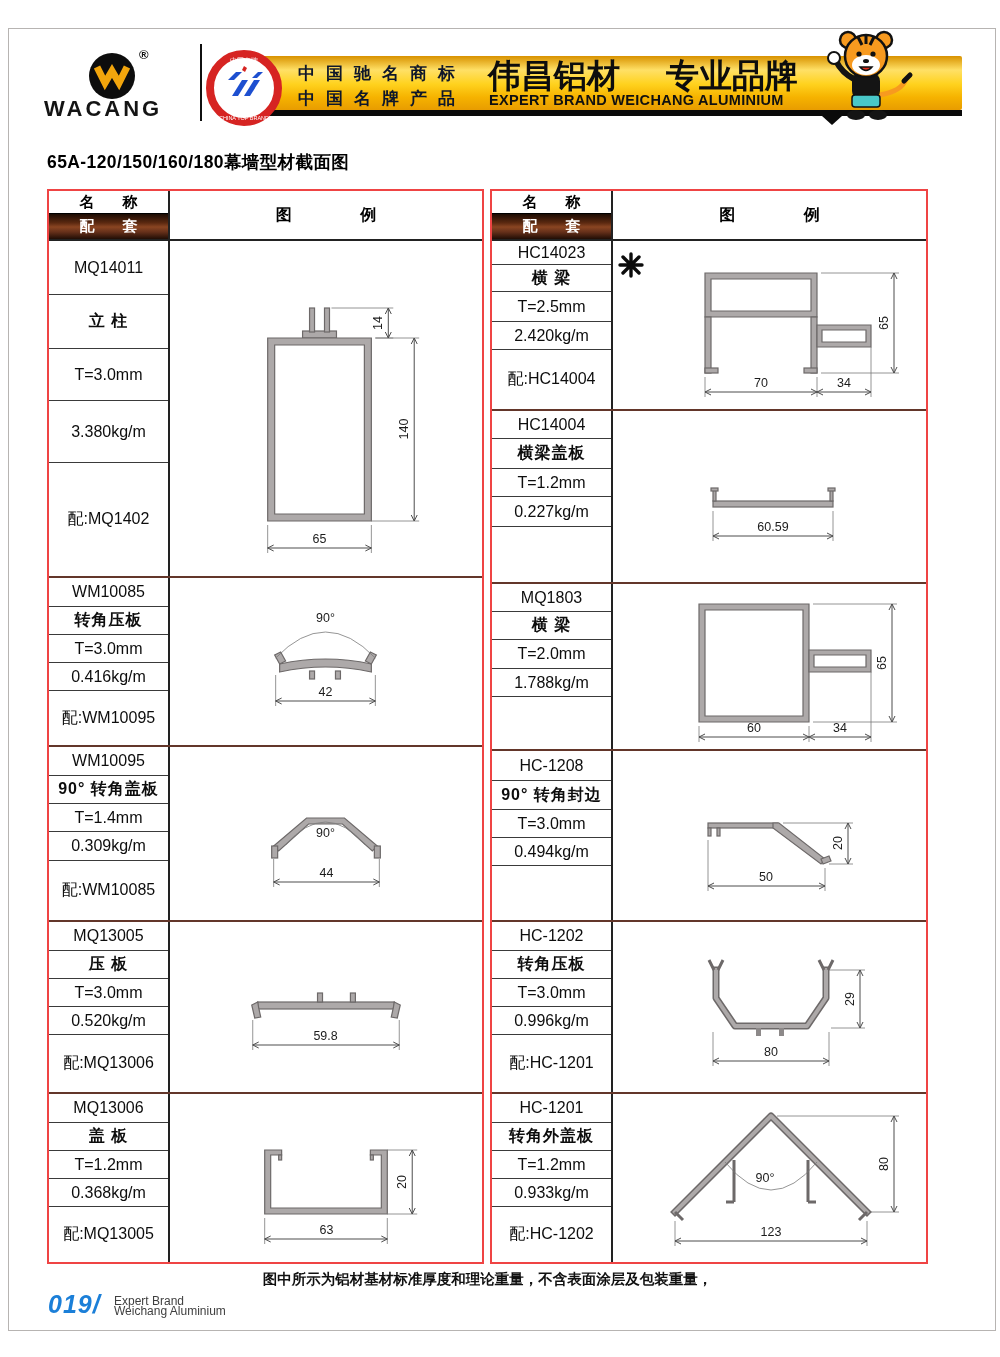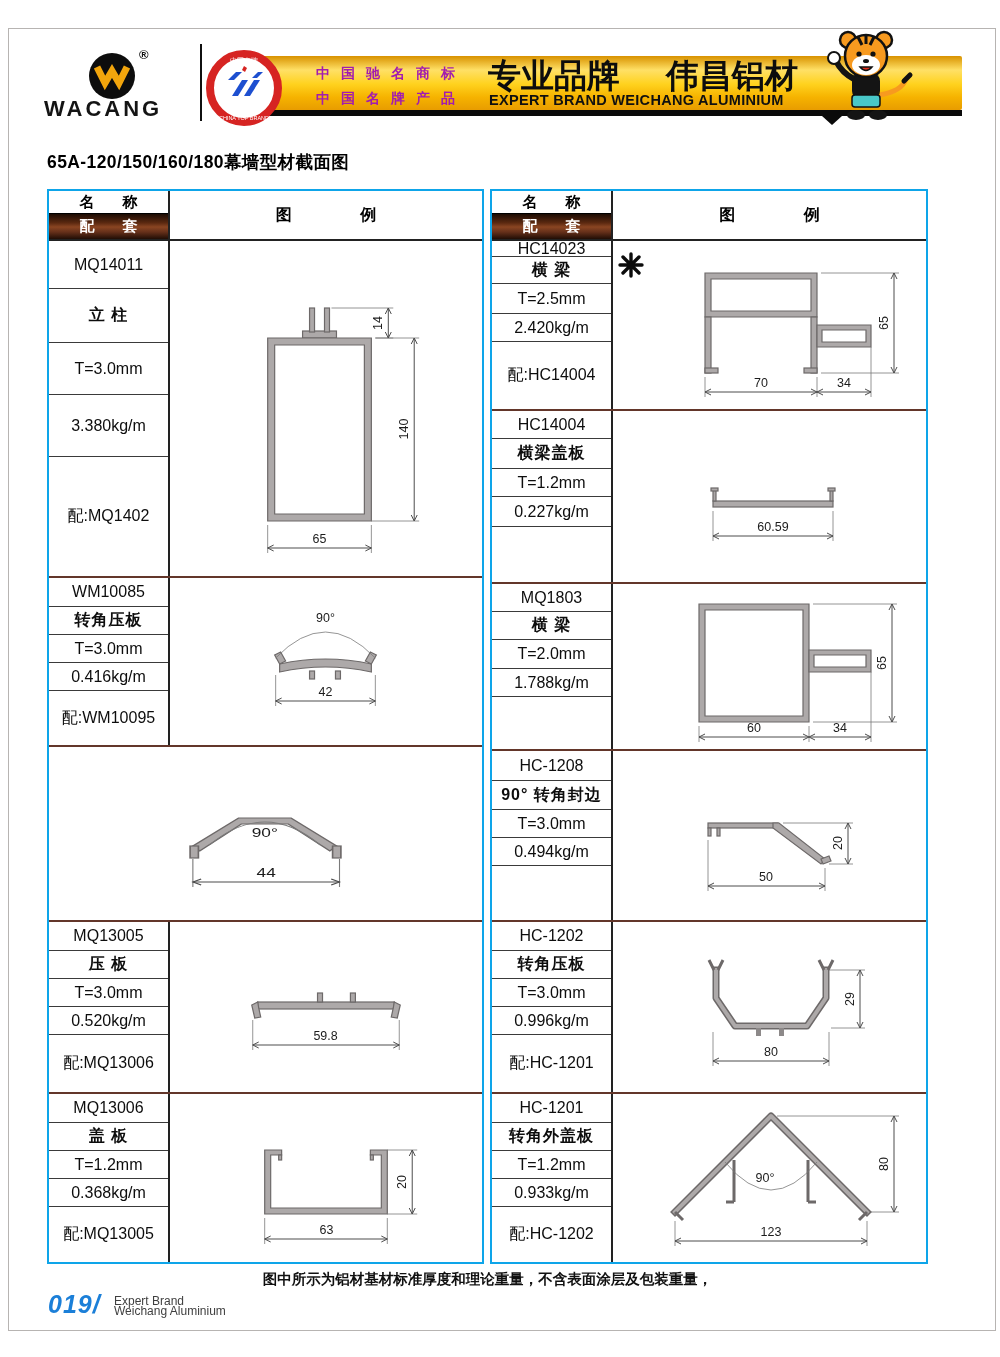--- a/index.html
+++ b/index.html
@@ -10,32 +10,32 @@
   
   .logo-circle{position:absolute;left:88px;top:52px;width:48px;height:48px;}
   .logo-reg{position:absolute;left:139px;top:47px;font-size:13px;font-weight:bold;color:#111;}
   .logo-word{position:absolute;left:44px;top:96px;font-size:22px;font-weight:bold;letter-spacing:3px;color:#141414;}
   .hdr-divider{position:absolute;left:200px;top:44px;width:2px;height:77px;background:#101010;}
   .banner{position:absolute;left:250px;top:56px;width:712px;height:54px;border-radius:10px 2px 2px 2px;
     background:linear-gradient(180deg,#d89200 0%,#ffe066 26%,#ffd21e 52%,#f6b300 76%,#e89c00 100%);}
   .banner-strip{position:absolute;left:250px;top:110px;width:712px;height:6px;background:#0a0a0a;}
   .banner-notch{position:absolute;left:822px;top:116px;width:0;height:0;
     border-left:10px solid transparent;border-right:10px solid transparent;border-top:9px solid #0a0a0a;}
-  .claims{position:absolute;left:316px;top:61px;color:#a21caf;font-weight:bold;font-size:14px;
+  .claims{position:absolute;left:298px;top:61px;color:#0f172a;font-weight:bold;font-size:17px;
     letter-spacing:11px;line-height:25px;white-space:nowrap;z-index:2;}
   .slogan-cn{position:absolute;left:488px;top:54px;font-size:33px;font-weight:bold;color:#0d0d0d;
     display:flex;gap:46px;z-index:2;white-space:nowrap;}
   .slogan-en{position:absolute;left:489px;top:92px;font-size:14.5px;font-weight:bold;color:#101010;
     letter-spacing:0.3px;z-index:2;white-space:nowrap;}
   .badge{position:absolute;left:206px;top:50px;width:76px;height:76px;z-index:3;}
   .tiger{position:absolute;left:818px;top:27px;z-index:3;}
   .page-title{position:absolute;left:47px;top:150px;font-size:17.5px;font-weight:bold;color:#000;letter-spacing:0.4px;}
 
   
-  .tbl{position:absolute;top:189px;border:2px solid #0ea5e9;background:#fff;box-sizing:border-box;}
+  .tbl{position:absolute;top:189px;border:2px solid #ef4444;background:#fff;box-sizing:border-box;}
   #tblL{left:47px;width:437px;}
   #tblR{left:490px;width:438px;}
   .thead{display:flex;height:50px;border-bottom:2px solid #222;box-sizing:border-box;}
   .th-l{width:121px;box-sizing:border-box;border-right:2px solid #222;display:flex;flex-direction:column;}
   .th-name{height:22px;display:flex;align-items:center;justify-content:center;
     font-weight:bold;font-size:15px;letter-spacing:12px;text-indent:12px;color:#000;}
   .th-match{flex:1;display:flex;align-items:center;justify-content:center;color:#fff;font-weight:bold;
     font-size:15px;letter-spacing:12px;text-indent:12px;border-top:1px solid #000;
     background:linear-gradient(180deg,#1c0c04 0%,#5a2810 35%,#8a4522 52%,#66301a 72%,#200d05 100%);}
   .th-legend{flex:1;display:flex;align-items:center;justify-content:center;
@@ -85,22 +85,22 @@
 
 <div class="banner"></div>
 <div class="banner-strip"></div>
 <div class="banner-notch"></div>
 
 <div class="claims">
   <div>中国驰名商标</div>
   <div>中国名牌产品</div>
 </div>
 <div class="slogan-cn">
+  <span>伟昌铝材</span>
   <span>专业品牌</span>
-  <span>伟昌铝材</span>
 </div>
 <div class="slogan-en">EXPERT BRAND WEICHANG ALUMINIUM</div>
 
 <div class="badge">
   <svg width="76" height="76" viewBox="0 0 76 76">
     <circle cx="38" cy="38" r="34" fill="#ffffff" stroke="#d62422" stroke-width="8"></circle>
     <text x="38" y="13" text-anchor="middle" font-size="7" fill="#ffffff">中国名牌</text>
     <text x="38" y="70" text-anchor="middle" font-size="5.5" fill="#ffffff">CHINA TOP BRAND</text>
     <text x="8" y="40" font-size="7" fill="#ffffff">★</text>
     <text x="61" y="40" font-size="7" fill="#ffffff">★</text>
@@ -142,21 +142,21 @@
   <div class="thead">
     <div class="th-l">
       <div class="th-name">名 称</div>
       <div class="th-match">配 套</div>
     </div>
     <div class="th-legend">图 例</div>
   </div>
 
   <div class="block" style="height:335px">
     <div class="ncol">
-      <div class="cell" style="height:48px">MQ14011</div>
+      <div class="cell" style="height:54px">MQ14011</div>
       <div class="cell cn" style="height:54px">立 柱</div>
       <div class="cell" style="height:52px">T=3.0mm</div>
       <div class="cell" style="height:62px">3.380kg/m</div>
       <div class="cell grow">配:MQ1402</div>
     </div>
     <div class="diag">
       <svg viewBox="0 0 313 335" preserveAspectRatio="none">
         <rect class="prof" x="133" y="90" width="34" height="7"></rect>
         <rect class="prof" x="140" y="67" width="5" height="24"></rect>
         <rect class="prof" x="155" y="67" width="5" height="24"></rect>
@@ -189,20 +189,27 @@
         <path class="thn" d="M106,80 Q156,28 206,80 M106,97 V128 M206,97 V128"></path>
         <path class="dl" d="M106,123 H206"></path>
         <path class="ah" d="M112,120 L106,123 L112,126 M200,120 L206,123 L200,126"></path>
         <text class="dt" text-anchor="middle" x="156" y="44">90°</text>
         <text class="dt" text-anchor="middle" x="156" y="118">42</text>
       </svg>
     </div>
   </div>
 
   <div class="block" style="height:173px">
+    <div class="ncol">
+      <div class="cell" style="height:29px">WM10095</div>
+      <div class="cell cn" style="height:28px">90° 转角盖板</div>
+      <div class="cell" style="height:28px">T=1.4mm</div>
+      <div class="cell" style="height:29px">0.309kg/m</div>
+      <div class="cell grow">配:WM10085</div>
+    </div>
     <div class="diag">
       <svg viewBox="0 0 313 173" preserveAspectRatio="none">
         <path class="prof" d="M104,99 L137,71 H175 L208,99 L203,104 L173,77 H139 L109,104 Z"></path>
         <rect class="prof" x="102" y="99" width="6" height="12"></rect>
         <rect class="prof" x="205" y="99" width="6" height="12"></rect>
         <path class="thn" d="M116,98 Q156,52 196,98 M104,112 V140 M210,112 V140"></path>
         <path class="dl" d="M104,135 H210"></path>
         <path class="ah" d="M110,132 L104,135 L110,138 M204,132 L210,135 L204,138"></path>
         <text class="dt" text-anchor="middle" x="156" y="90">90°</text>
         <text class="dt" text-anchor="middle" x="157" y="130">44</text>
@@ -260,21 +267,21 @@
   <div class="thead">
     <div class="th-l">
       <div class="th-name">名 称</div>
       <div class="th-match">配 套</div>
     </div>
     <div class="th-legend">图 例</div>
   </div>
 
   <div class="block" style="height:168px">
     <div class="ncol">
-      <div class="cell" style="height:16px">HC14023</div>
+      <div class="cell" style="height:24px">HC14023</div>
       <div class="cell cn" style="height:27px">横 梁</div>
       <div class="cell" style="height:30px">T=2.5mm</div>
       <div class="cell" style="height:28px">2.420kg/m</div>
       <div class="cell grow">配:HC14004</div>
     </div>
     <div class="diag">
       <svg viewBox="0 0 313 168" preserveAspectRatio="none">
         <g class="astg">
           <path d="M18,13 V35 M7,24 H29 M10,16 L26,32 M10,32 L26,16"></path>
         </g>

